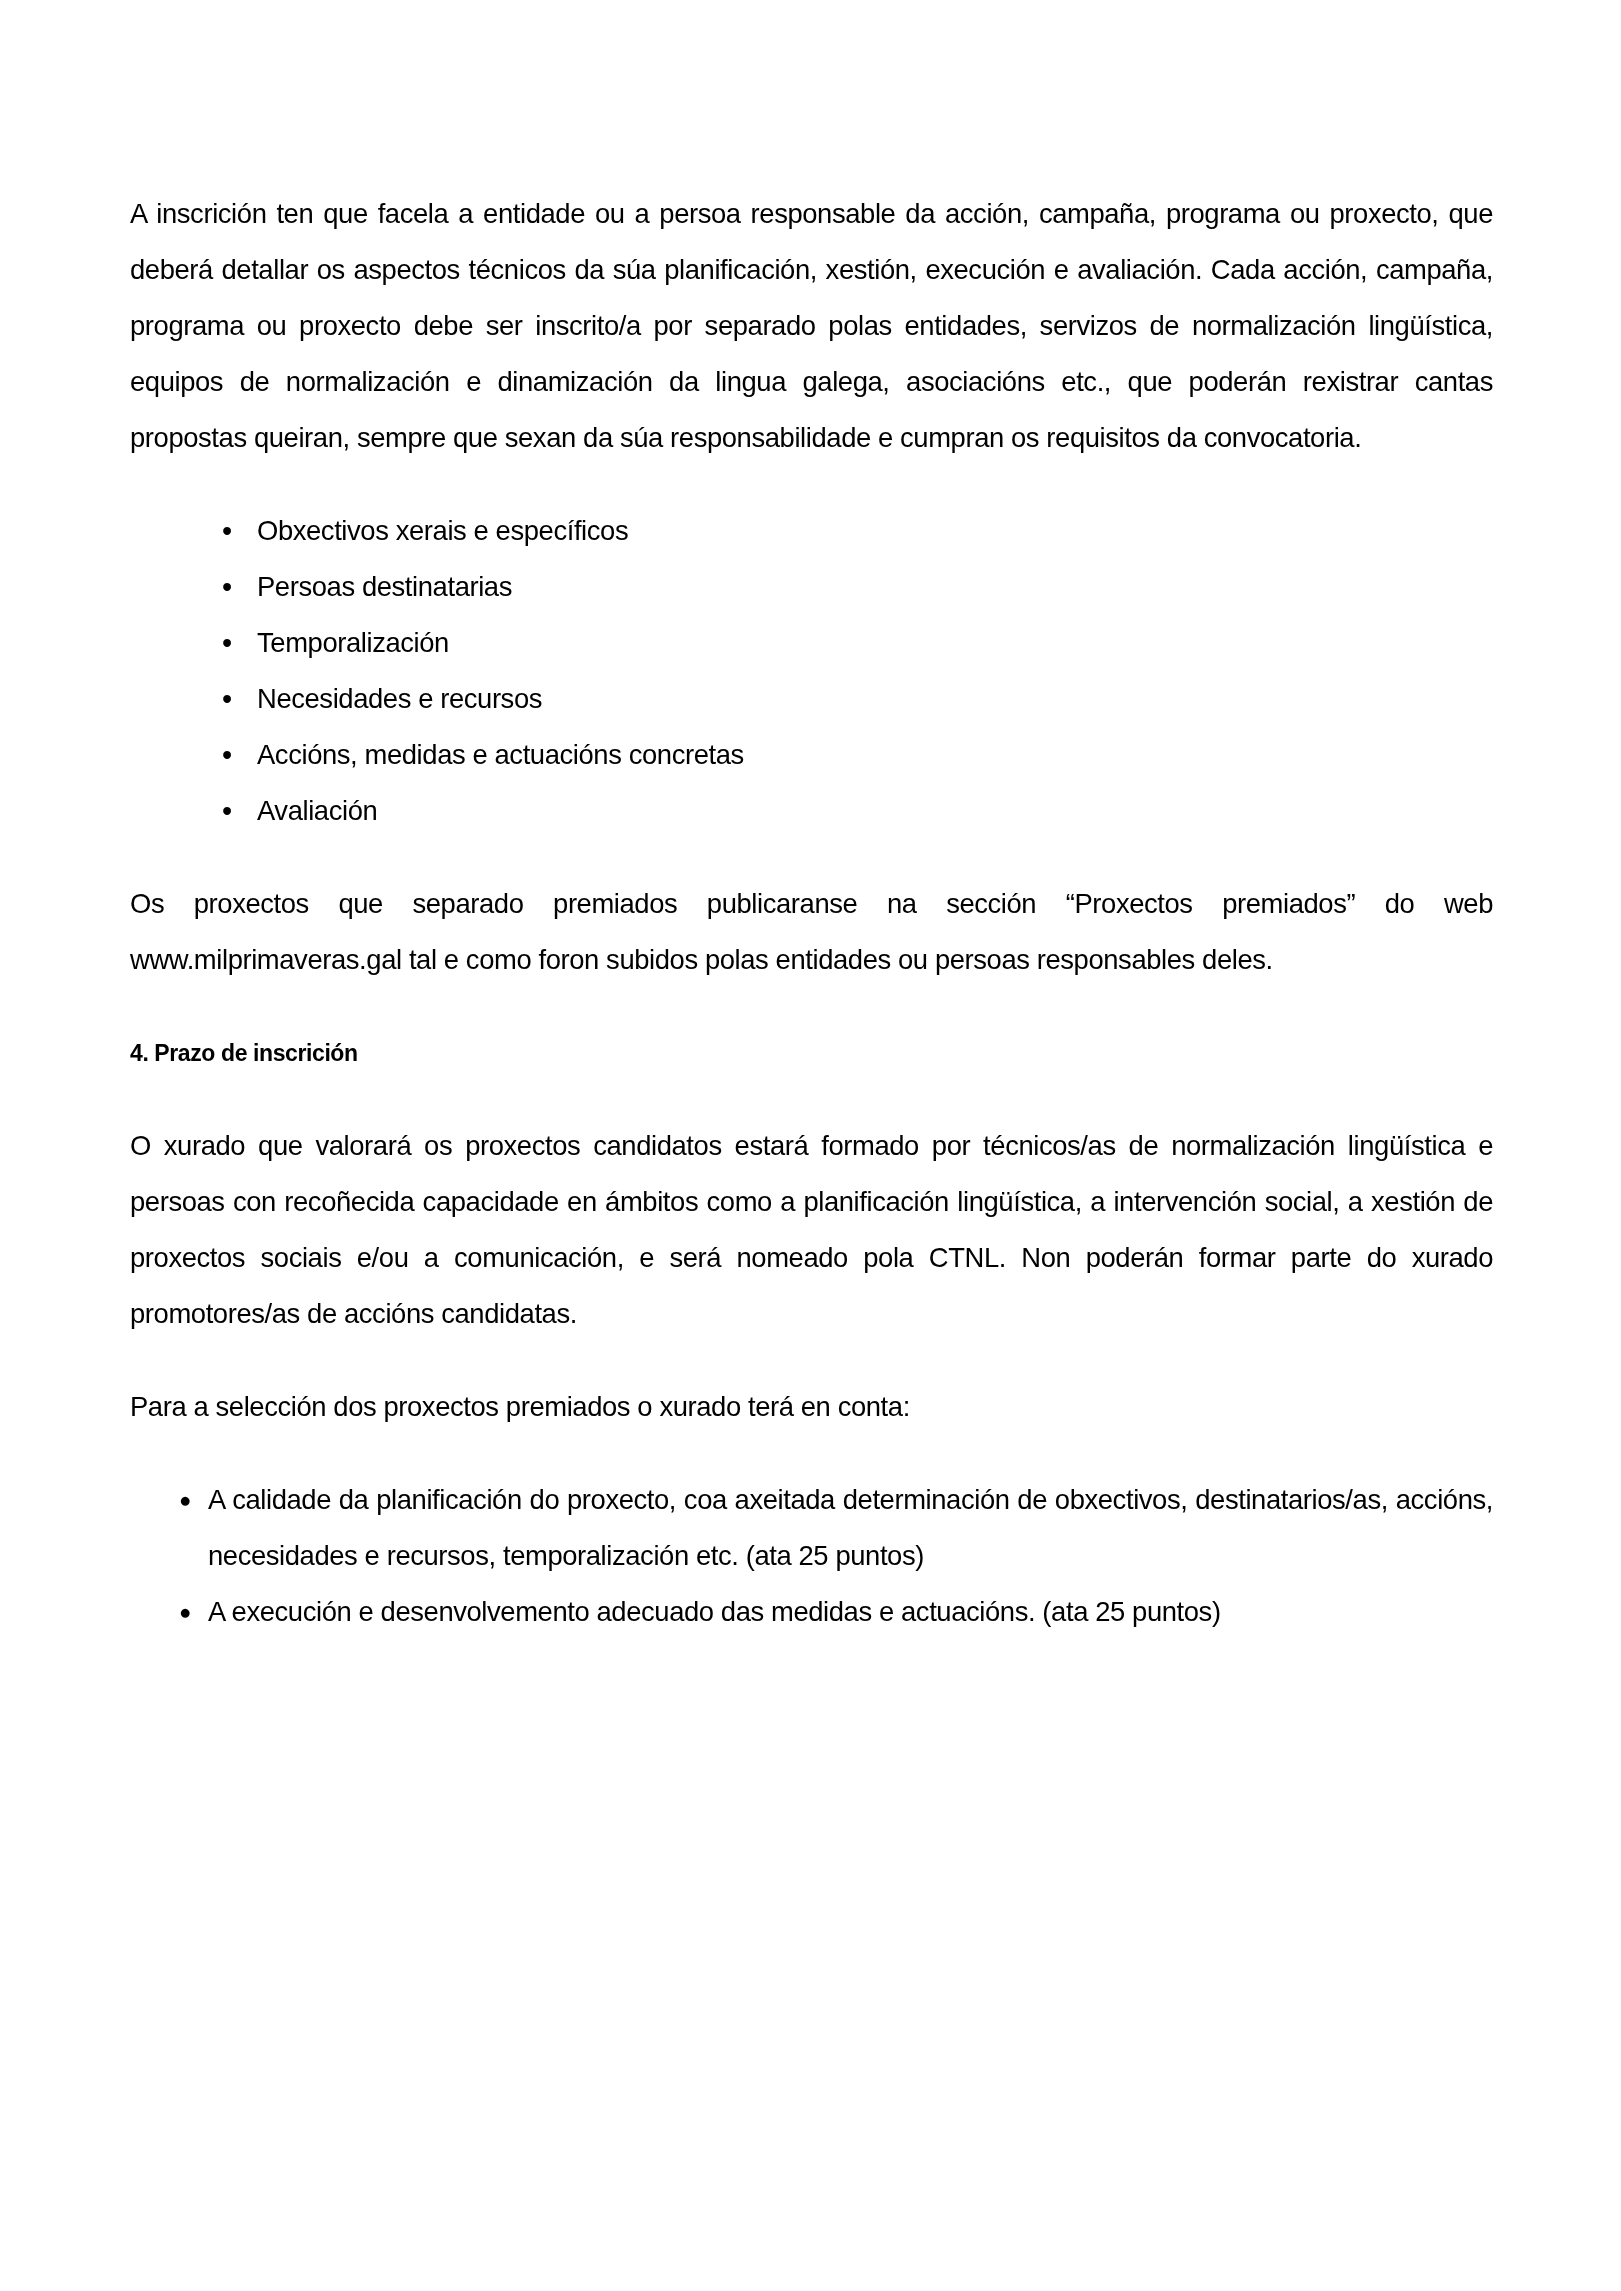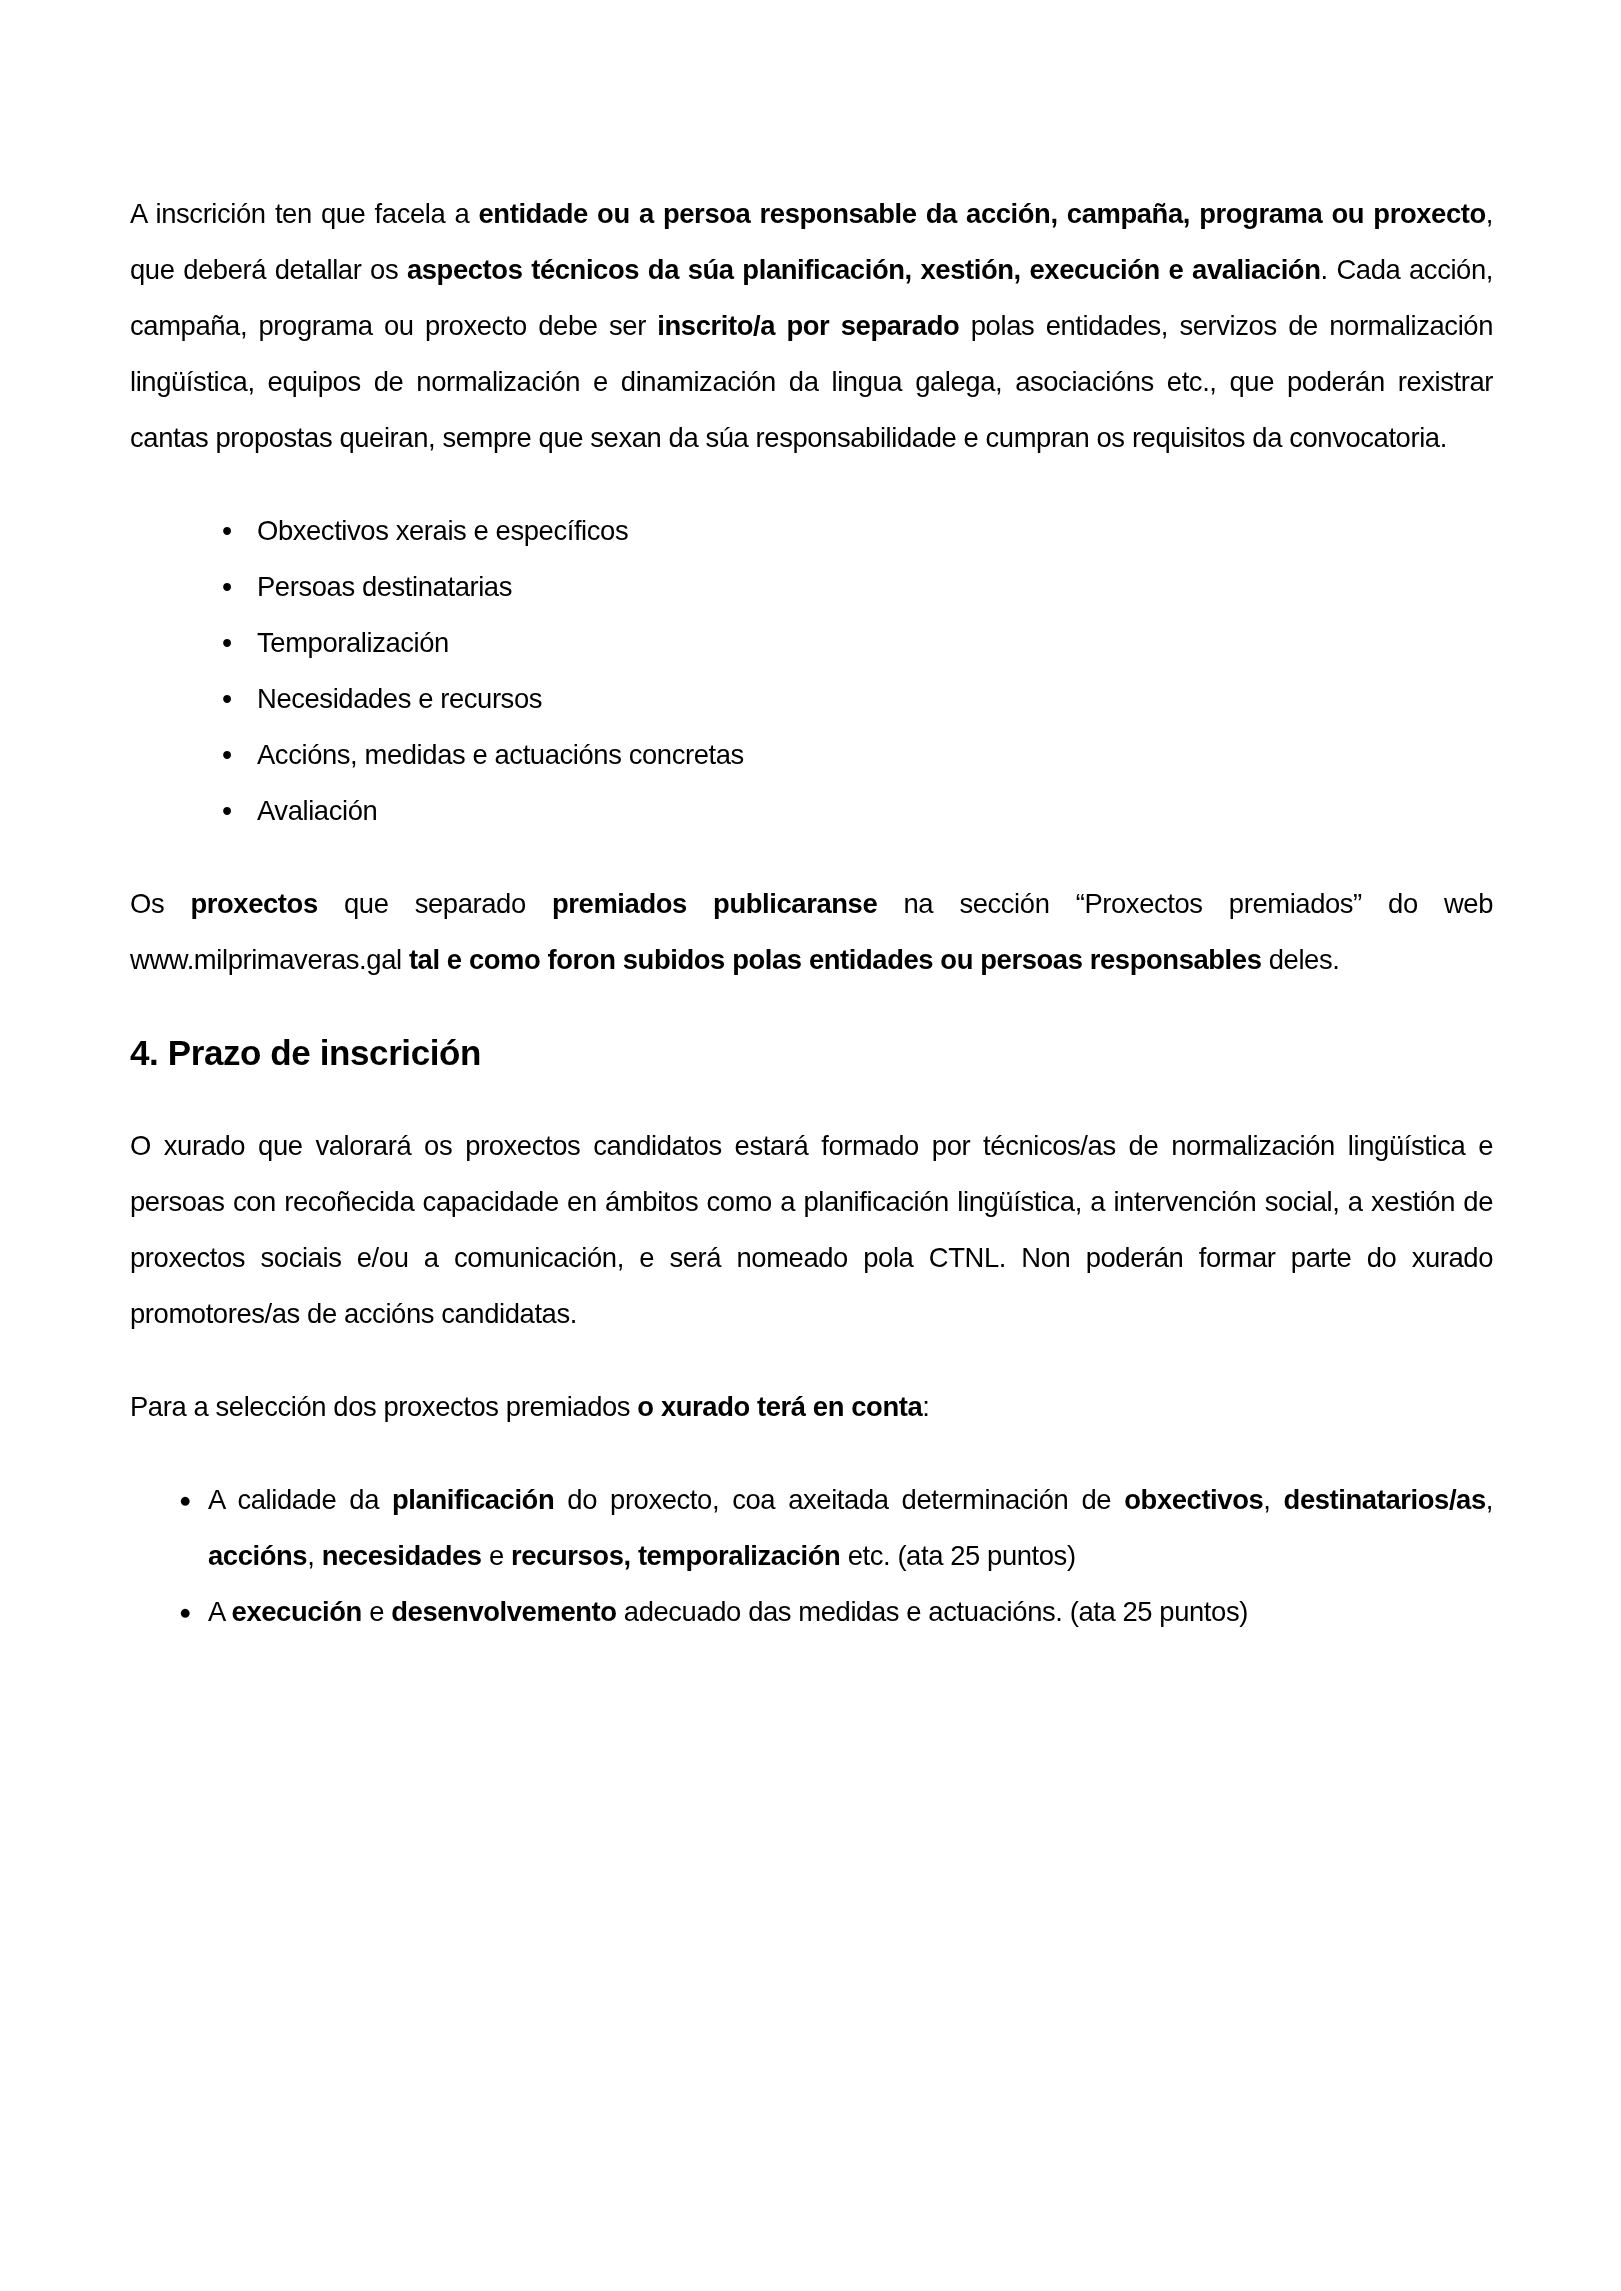--- a/index.html
+++ b/index.html
@@ -20,26 +20,26 @@
     letter-spacing: -0.4px;
     padding: 186px 128px 0 130px;
     overflow: hidden;
   }
   .para {
     margin: 0 0 37px 0;
     text-align: justify;
   }
   .heading {
     margin: 0 0 37px 0;
-    font-size: 35px;
+    font-size: 23px;
     font-weight: 700;
     line-height: 56px;
     text-align: left;
   }
-  .bold { font-weight: 700; }
+  .bold { font-weight: 400; }
   ul.bullets {
     list-style: none;
     margin: 0 0 37px 0;
     padding: 0;
   }
   ul.bullets li {
     display: flex;
     align-items: flex-start;
   }
   .bullet {

